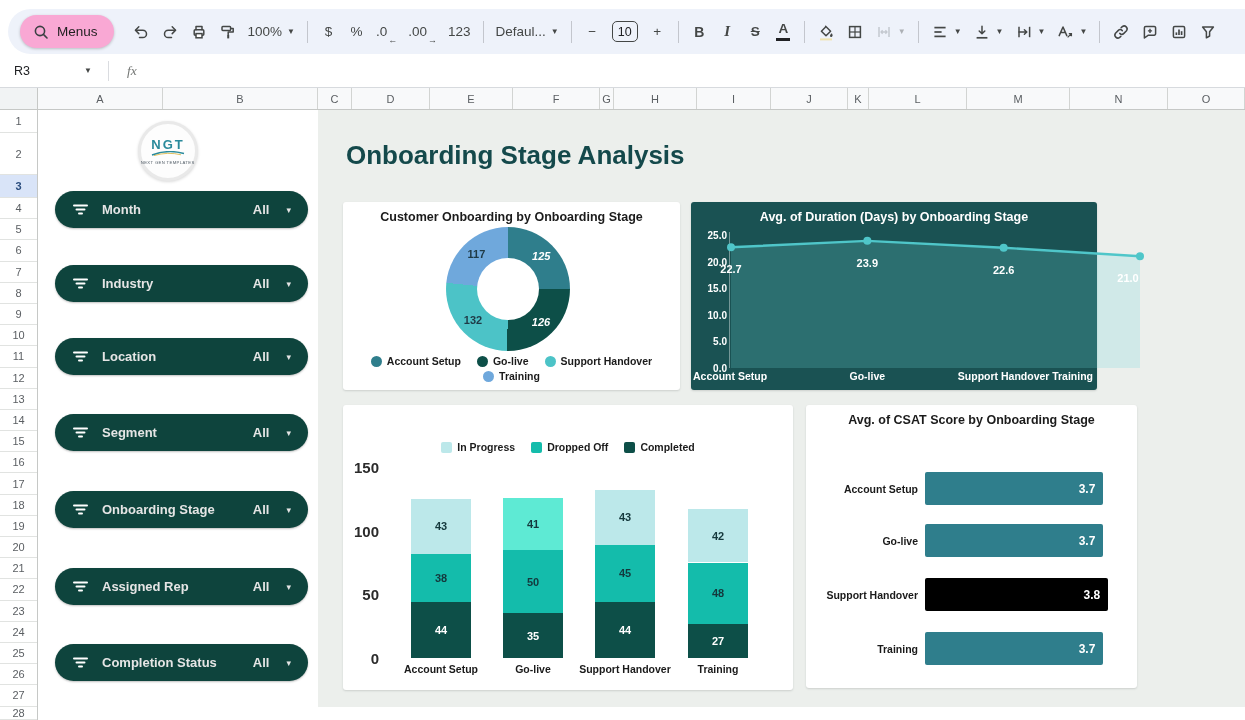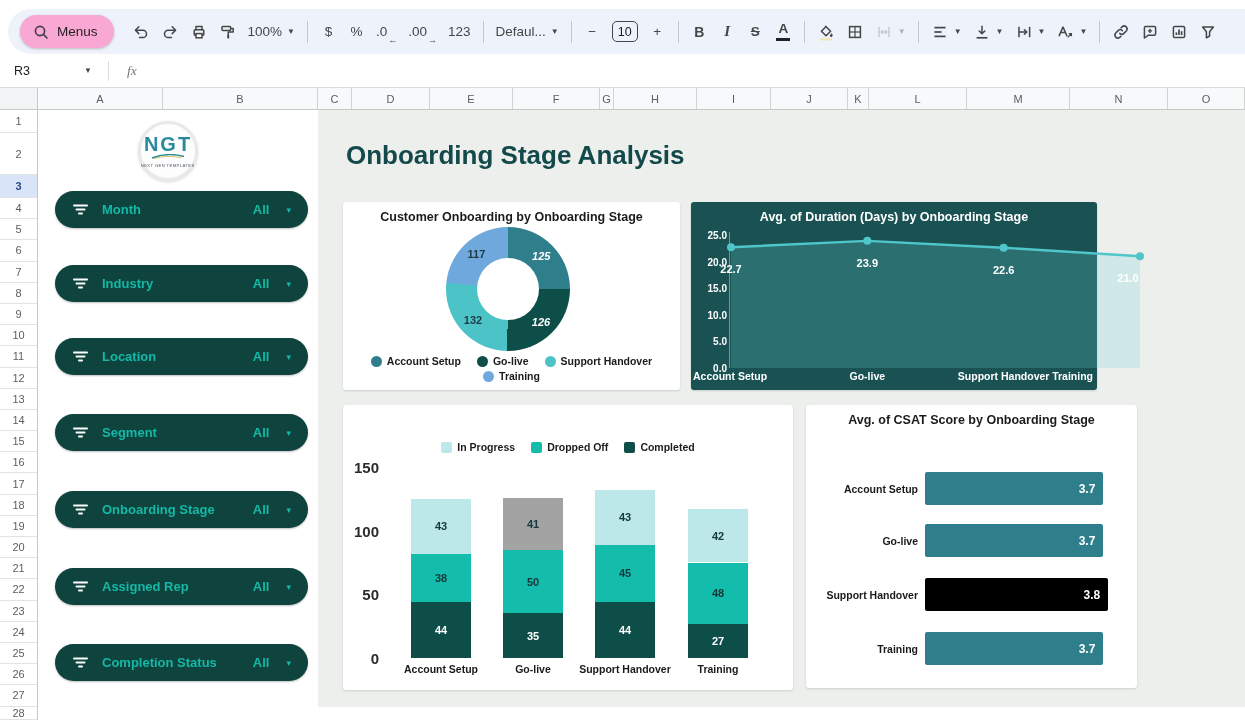--- a/index.html
+++ b/index.html
@@ -44,24 +44,24 @@
     border-right:1px solid #c6c8c6;overflow:hidden;}
   .rowheader{display:flex;align-items:center;justify-content:center;font-size:11px;color:#5a5e62;
     border-bottom:1px solid #e1e3e1;}
   .rowheader.sel{background:#d9e4f8;color:#2b4d7e;font-weight:bold;}
   .content{position:absolute;left:38px;top:22px;right:0;bottom:0;background:#fff;overflow:hidden;}
   .bg-dash{position:absolute;left:280px;top:0;width:927px;height:597px;background:#ecefec;}
   
   .logo{position:absolute;left:100px;top:11px;width:60px;height:60px;border-radius:50%;background:#fdfdfd;
     border:3px solid #e9e9e9;box-shadow:0 1px 3px rgba(0,0,0,.15);display:flex;flex-direction:column;
     align-items:center;justify-content:center;}
-  .logo .ngt{color:#2a8a9b;font-weight:bold;font-size:20px;letter-spacing:2px;line-height:1;}
+  .logo .ngt{color:#2a8a9b;font-weight:bold;font-size:13px;letter-spacing:2px;line-height:1;}
   .logo .cap{font-size:5px;color:#55606a;letter-spacing:.4px;margin-top:3px;white-space:nowrap;transform:scale(.85);}
   .pill{position:absolute;left:17px;width:253px;height:37px;border-radius:19px;background:#0e443d;
-    color:#14b8a6;display:flex;align-items:center;padding:0 17px;gap:13px;box-shadow:0 1px 2px rgba(0,0,0,.25);}
+    color:#e5e5e5;display:flex;align-items:center;padding:0 17px;gap:13px;box-shadow:0 1px 2px rgba(0,0,0,.25);}
   .pill .flabel{font-size:13px;font-weight:bold;flex:1;}
   .pill .fval{font-size:13px;font-weight:bold;}
   .pill .caret-w{font-size:9px;margin-left:4px;}
   
   .d-title{position:absolute;left:308px;top:30px;font-size:26px;font-weight:bold;color:#14494b;}
   .card{position:absolute;background:#fff;border-radius:3px;box-shadow:0 1px 2px rgba(60,64,67,.18);}
   .c-title{position:absolute;top:8px;left:4px;right:4px;text-align:center;font-size:12.5px;
     font-weight:bold;color:#1b1b1b;}
   .c-title.w{color:#fff;}
   #card-donut{left:305px;top:92px;width:337px;height:188px;}
@@ -536,21 +536,21 @@
         <span class="sy axlbl" style="position: absolute; top: 62px;">150</span>
         <span class="sy axlbl" style="position: absolute; top: 125.667px;">100</span>
         <span class="sy axlbl" style="position: absolute; top: 189.333px;">50</span>
         <span class="sy axlbl" style="position: absolute; top: 253px;">0</span>
         <div class="seg" style="left: 68px; top: 196.973px; height: 56.0267px; background: rgb(13, 79, 72); color: rgb(255, 255, 255);">44</div>
         <div class="seg" style="left: 68px; top: 148.587px; height: 48.3867px; background: rgb(20, 188, 171); color: rgb(20, 56, 60);">38</div>
         <div class="seg" style="left: 68px; top: 93.8333px; height: 54.7533px; background: rgb(188, 232, 234); color: rgb(20, 56, 60);">43</div>
         <span class="sx" style="left: 98px;">Account Setup</span>
         <div class="seg" style="left: 160px; top: 208.433px; height: 44.5667px; background: rgb(13, 79, 72); color: rgb(255, 255, 255);">35</div>
         <div class="seg" style="left: 160px; top: 144.767px; height: 63.6667px; background: rgb(20, 188, 171); color: rgb(20, 56, 60);">50</div>
-        <div class="seg" style="left: 160px; top: 92.56px; height: 52.2067px; background: #a3a3a3; color: rgb(20, 56, 60);">41</div>
+        <div class="seg" style="left: 160px; top: 92.56px; height: 52.2067px; background: #5eead4; color: rgb(20, 56, 60);">41</div>
         <span class="sx" style="left: 190px;">Go-live</span>
         <div class="seg" style="left: 252px; top: 196.973px; height: 56.0267px; background: rgb(13, 79, 72); color: rgb(255, 255, 255);">44</div>
         <div class="seg" style="left: 252px; top: 139.673px; height: 57.3px; background: rgb(20, 188, 171); color: rgb(20, 56, 60);">45</div>
         <div class="seg" style="left: 252px; top: 84.92px; height: 54.7533px; background: rgb(188, 232, 234); color: rgb(20, 56, 60);">43</div>
         <span class="sx" style="left: 282px;">Support Handover</span>
         <div class="seg" style="left: 345px; top: 218.62px; height: 34.38px; background: rgb(13, 79, 72); color: rgb(255, 255, 255);">27</div>
         <div class="seg" style="left: 345px; top: 157.5px; height: 61.12px; background: rgb(20, 188, 171); color: rgb(20, 56, 60);">48</div>
         <div class="seg" style="left: 345px; top: 104.02px; height: 53.48px; background: rgb(188, 232, 234); color: rgb(20, 56, 60);">42</div>
         <span class="sx" style="left: 375px;">Training</span>
       </div>

